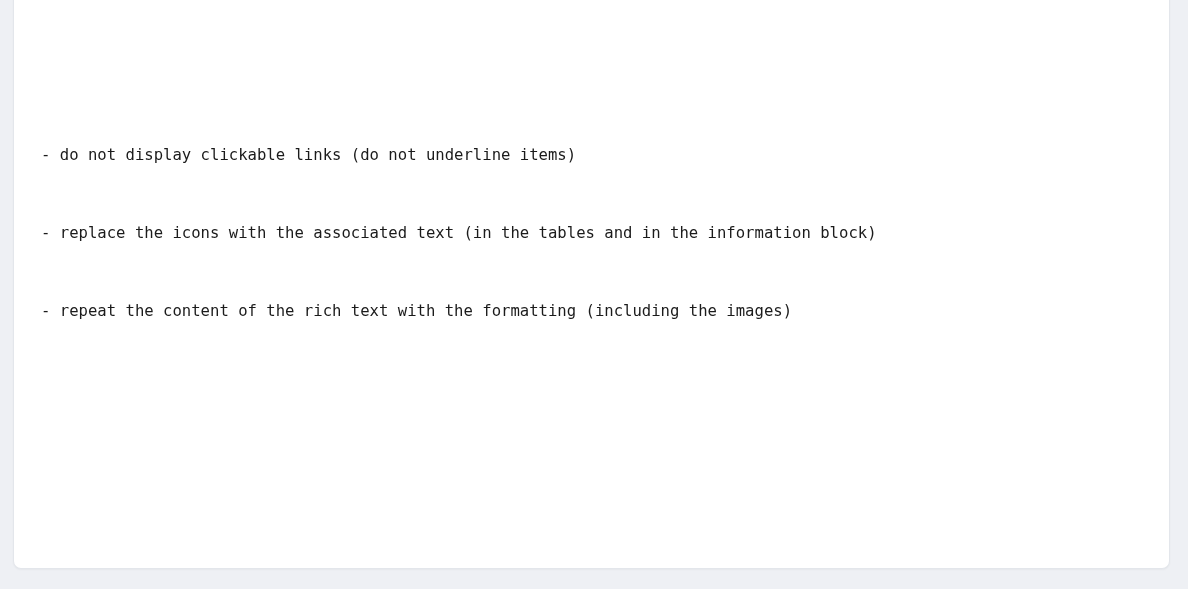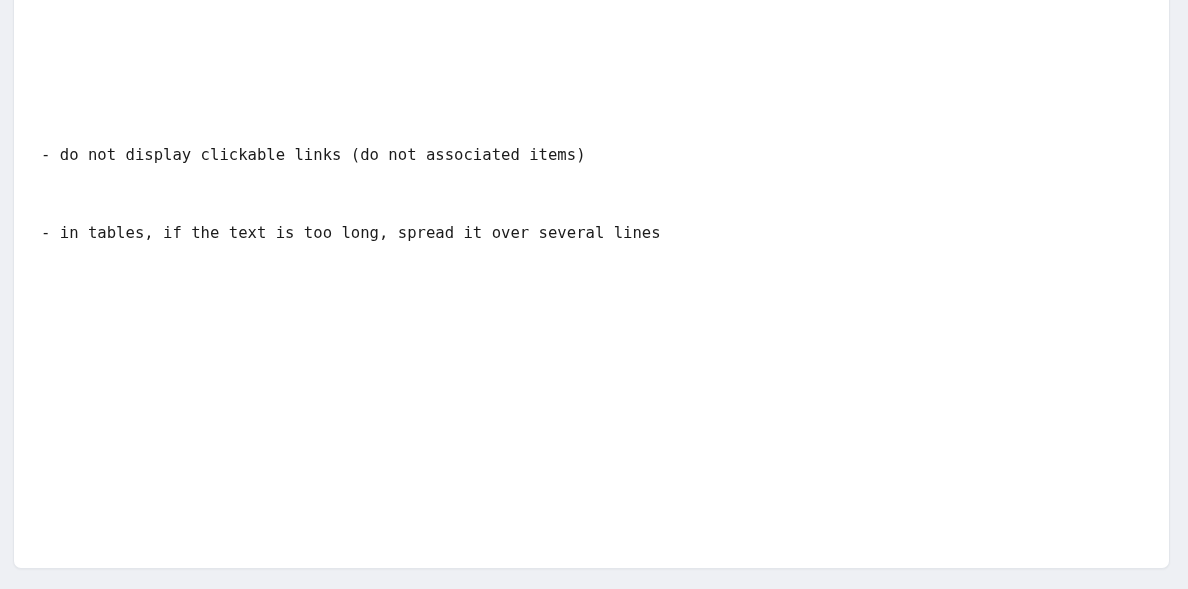--- a/index.html
+++ b/index.html
@@ -60,22 +60,23 @@
   }
 </style>
 </head>
 <body>
 
 <div class="page-card">
   <div class="card-inner">
 
     <div class="comments-block">
       <span class="comments-gap"></span>
-      <span class="comment-line">- do not display clickable links (do not associated items)</span>
-      <span class="comment-line">- in tables, if the text is too long, spread it over several lines</span>
+      <span class="comment-line">- do not display clickable links (do not underline items)</span>
+      <span class="comment-line">- replace the icons with the associated text (in the tables and in the information block)</span>
+      <span class="comment-line">- repeat the content of the rich text with the formatting (including the images)</span>
       
       
       
       
     </div>
 
   </div>
 </div>
 
 </body></html>

